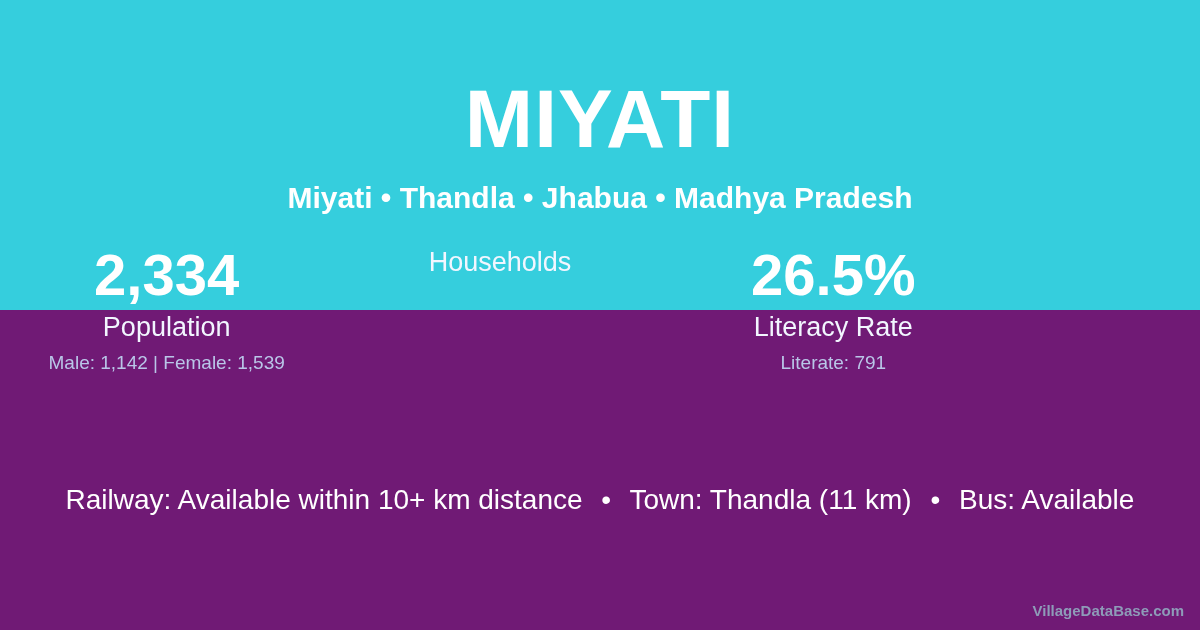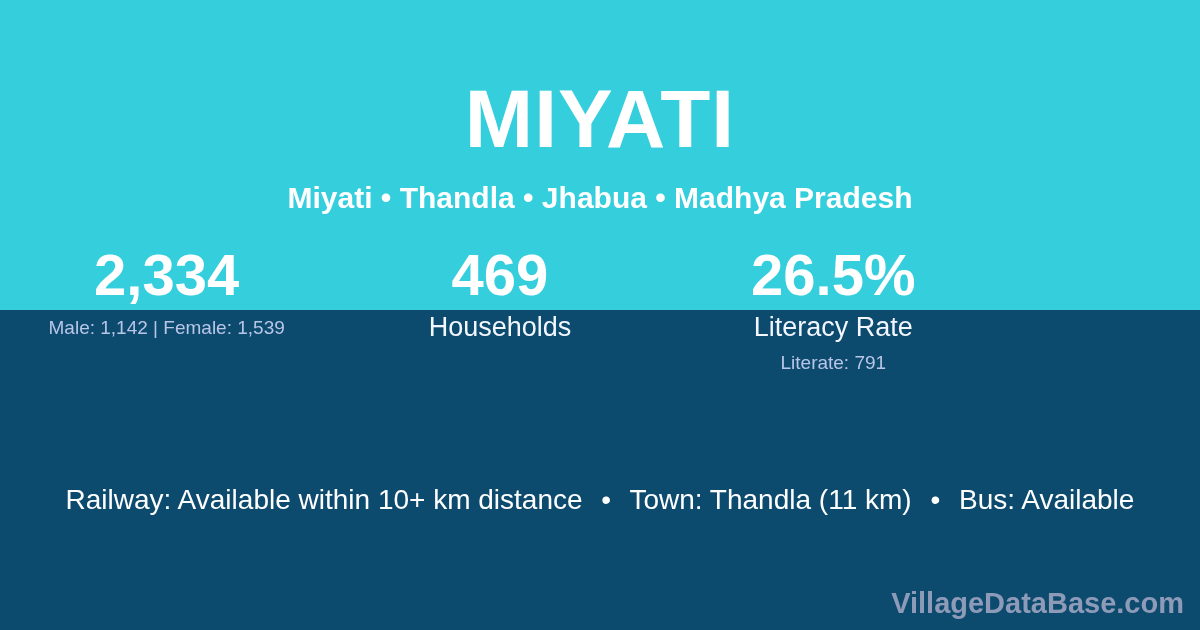--- a/index.html
+++ b/index.html
@@ -11,21 +11,21 @@
     height: 630px;
     overflow: hidden;
     font-family: "Liberation Sans", sans-serif;
     background: #2a54b2;
   }
 
   .card {
     position: relative;
     width: 1200px;
     height: 630px;
-    background: #0c4a6e;
+    background: #701a75;
     overflow: hidden;
   }
 
   
   .hero-band {
     position: absolute;
     left: 0;
     top: 0;
     width: 1200px;
     height: 310px;
@@ -124,21 +124,21 @@
     display: inline;
     padding: 0 11px;
     color: #ffffff;
   }
 
   
   .footer {
     position: absolute;
     right: 16px;
     bottom: 12px;
-    font-size: 29px;
+    font-size: 15px;
     line-height: 1;
     font-weight: bold;
     color: #8e9bb8;
     white-space: nowrap;
   }
 </style>
 </head>
 <body>
 
 <div class="card">
@@ -147,25 +147,25 @@
 
   <div class="header">
     <h1 class="village-title">MIYATI</h1>
     <div class="breadcrumb">Miyati • Thandla • Jhabua • Madhya Pradesh</div>
   </div>
 
   <div class="stats-row">
 
     <div class="stat-block">
       <div class="stat-value">2,334</div>
+      <div class="stat-label">Population</div>
       <div class="stat-detail">Male: 1,142 | Female: 1,539</div>
     </div>
 
     <div class="stat-block">
-      <div class="stat-value">469</div>
       <div class="stat-label">Households</div>
     </div>
 
     <div class="stat-block">
       <div class="stat-value">26.5%</div>
       <div class="stat-label">Literacy Rate</div>
       <div class="stat-detail">Literate: 791</div>
     </div>
 
   </div>

